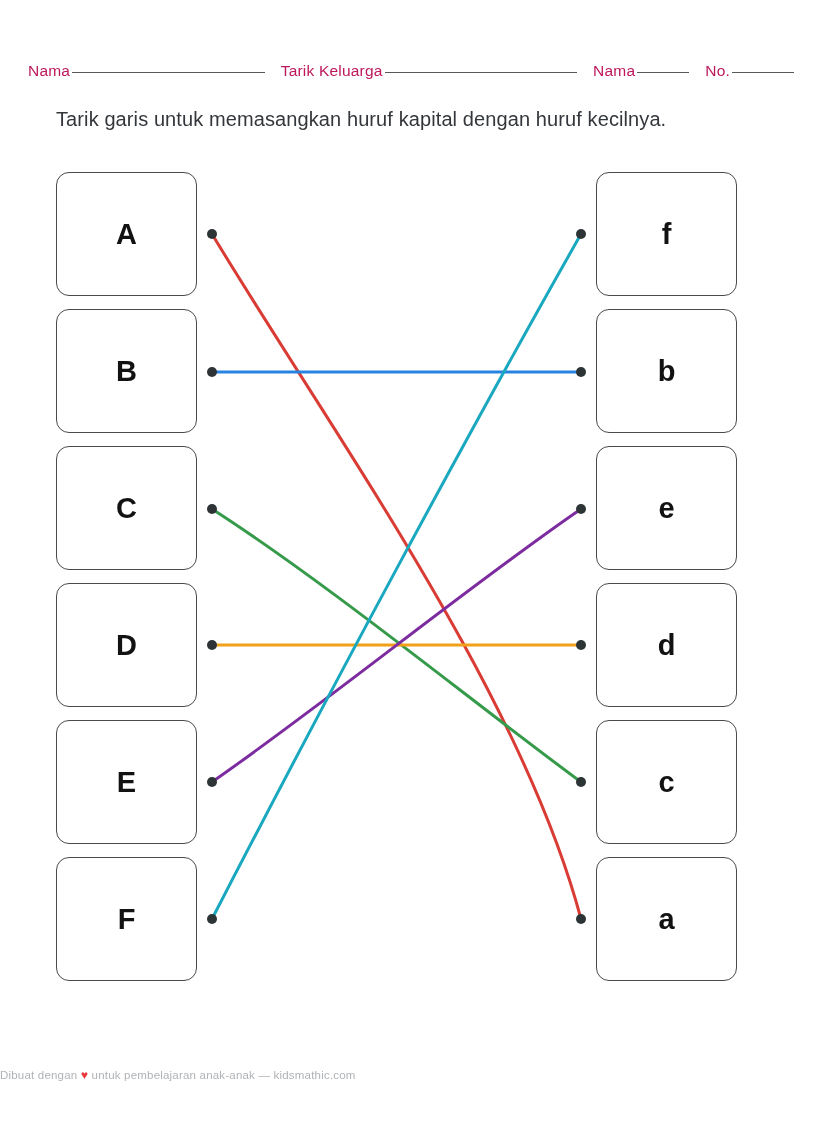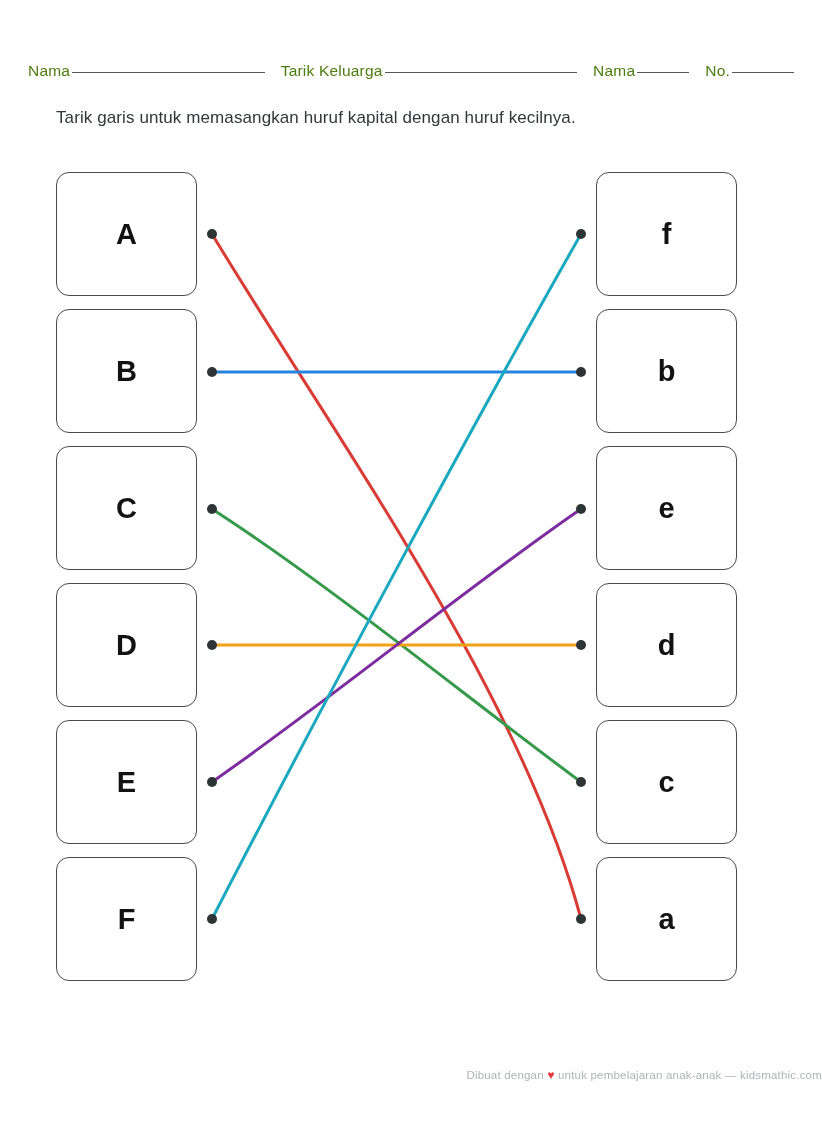--- a/index.html
+++ b/index.html
@@ -18,21 +18,21 @@
 
   
   .header-row {
     position: absolute;
     left: 28px;
     top: 62px;
     width: 766px;
     display: flex;
     align-items: baseline;
     font-size: 15.5px;
-    color: #4d7c0f;
+    color: #be185d;
     letter-spacing: .2px;
   }
   .hdr-label {
     white-space: nowrap;
     padding-right: 2px;
   }
   .hdr-rule {
     flex: 1 1 auto;
     border-bottom: 1.2px solid #55595c;
     transform: translateY(-3px);
@@ -40,21 +40,21 @@
   }
   .hdr-rule.short { flex: 0 0 52px; }
   .hdr-rule.tiny  { flex: 0 0 62px; }
   .hdr-gap { width: 16px; flex: 0 0 16px; }
 
   
   .instruction {
     position: absolute;
     left: 56px;
     top: 108px;
-    font-size: 17px;
+    font-size: 20px;
     color: #33373b;
     letter-spacing: .1px;
   }
 
   
   .board {
     position: absolute;
     left: 0;
     top: 0;
     width: 822px;
@@ -100,21 +100,21 @@
   .r3 { top: 583px; }
   .r4 { top: 720px; }
   .r5 { top: 857px; }
 
   
   .footer {
     position: absolute;
     left: 0;
     top: 1068px;
     width: 822px;
-    text-align: right;
+    text-align: left;
     font-size: 11.5px;
     color: #b0b3b6;
     letter-spacing: .2px;
   }
   .footer .heart {
     color: #e8373c;
     font-size: 12px;
   }
   .footer span { vertical-align: middle; }
 </style>

